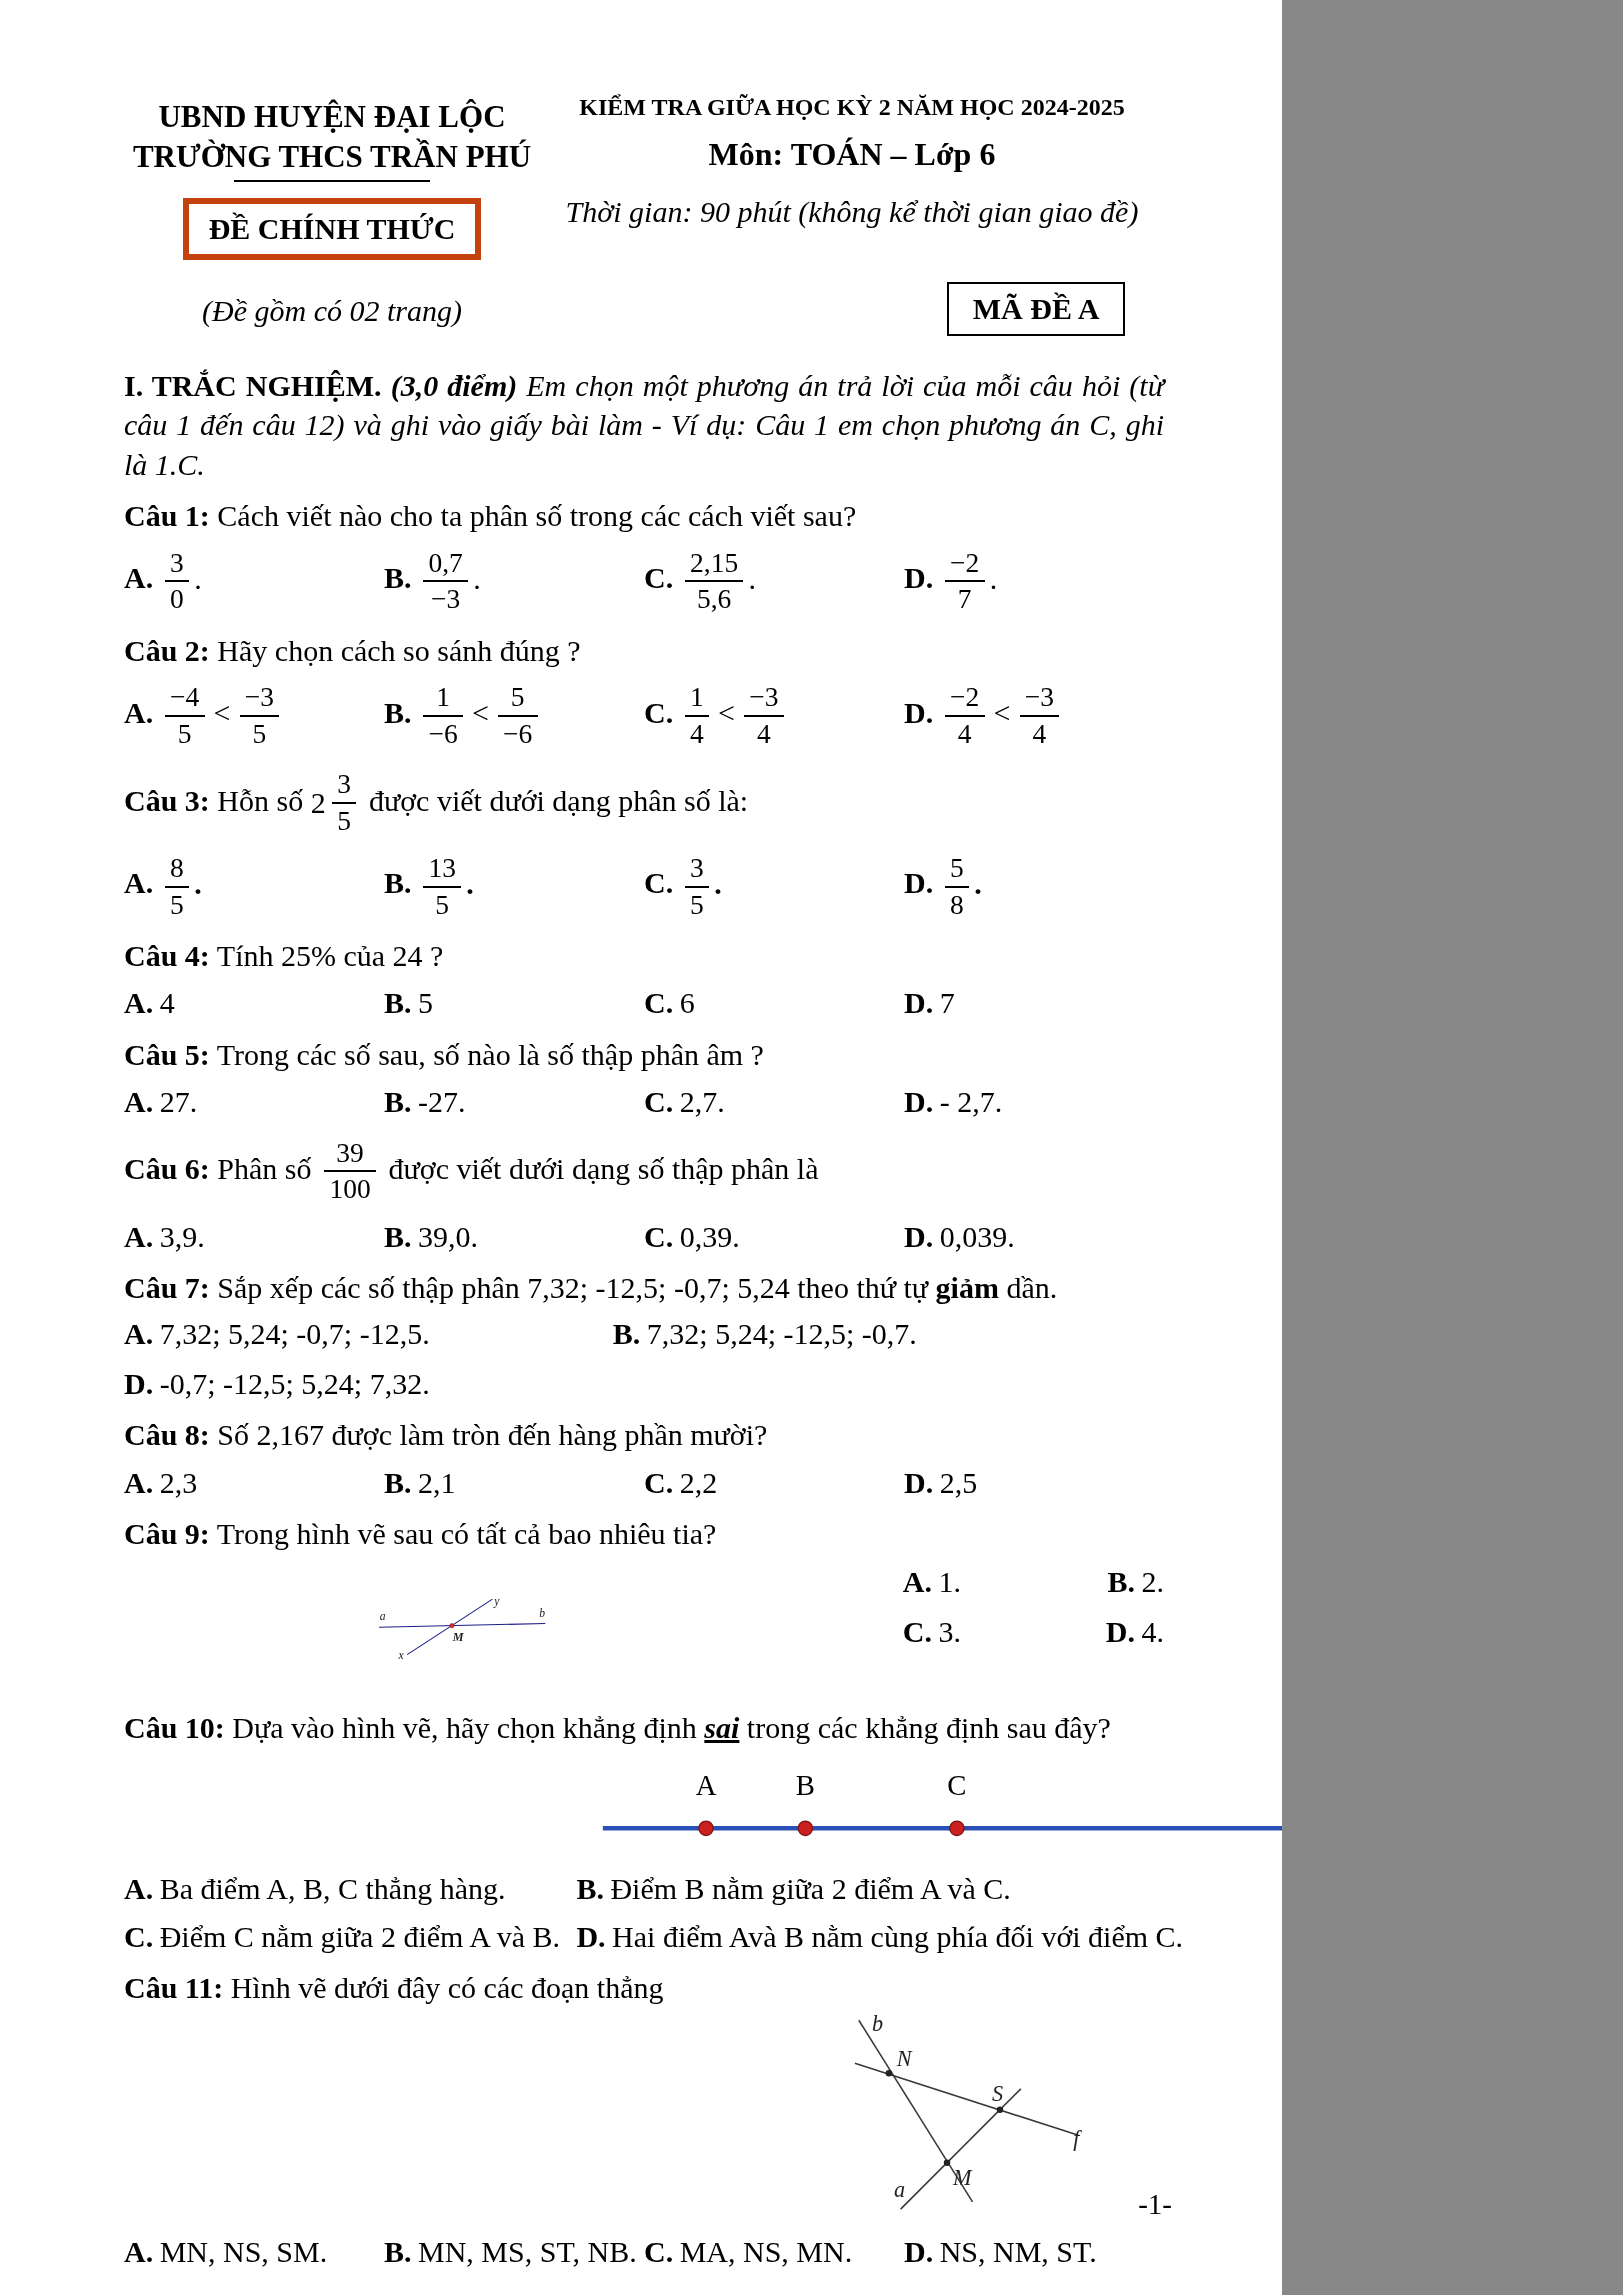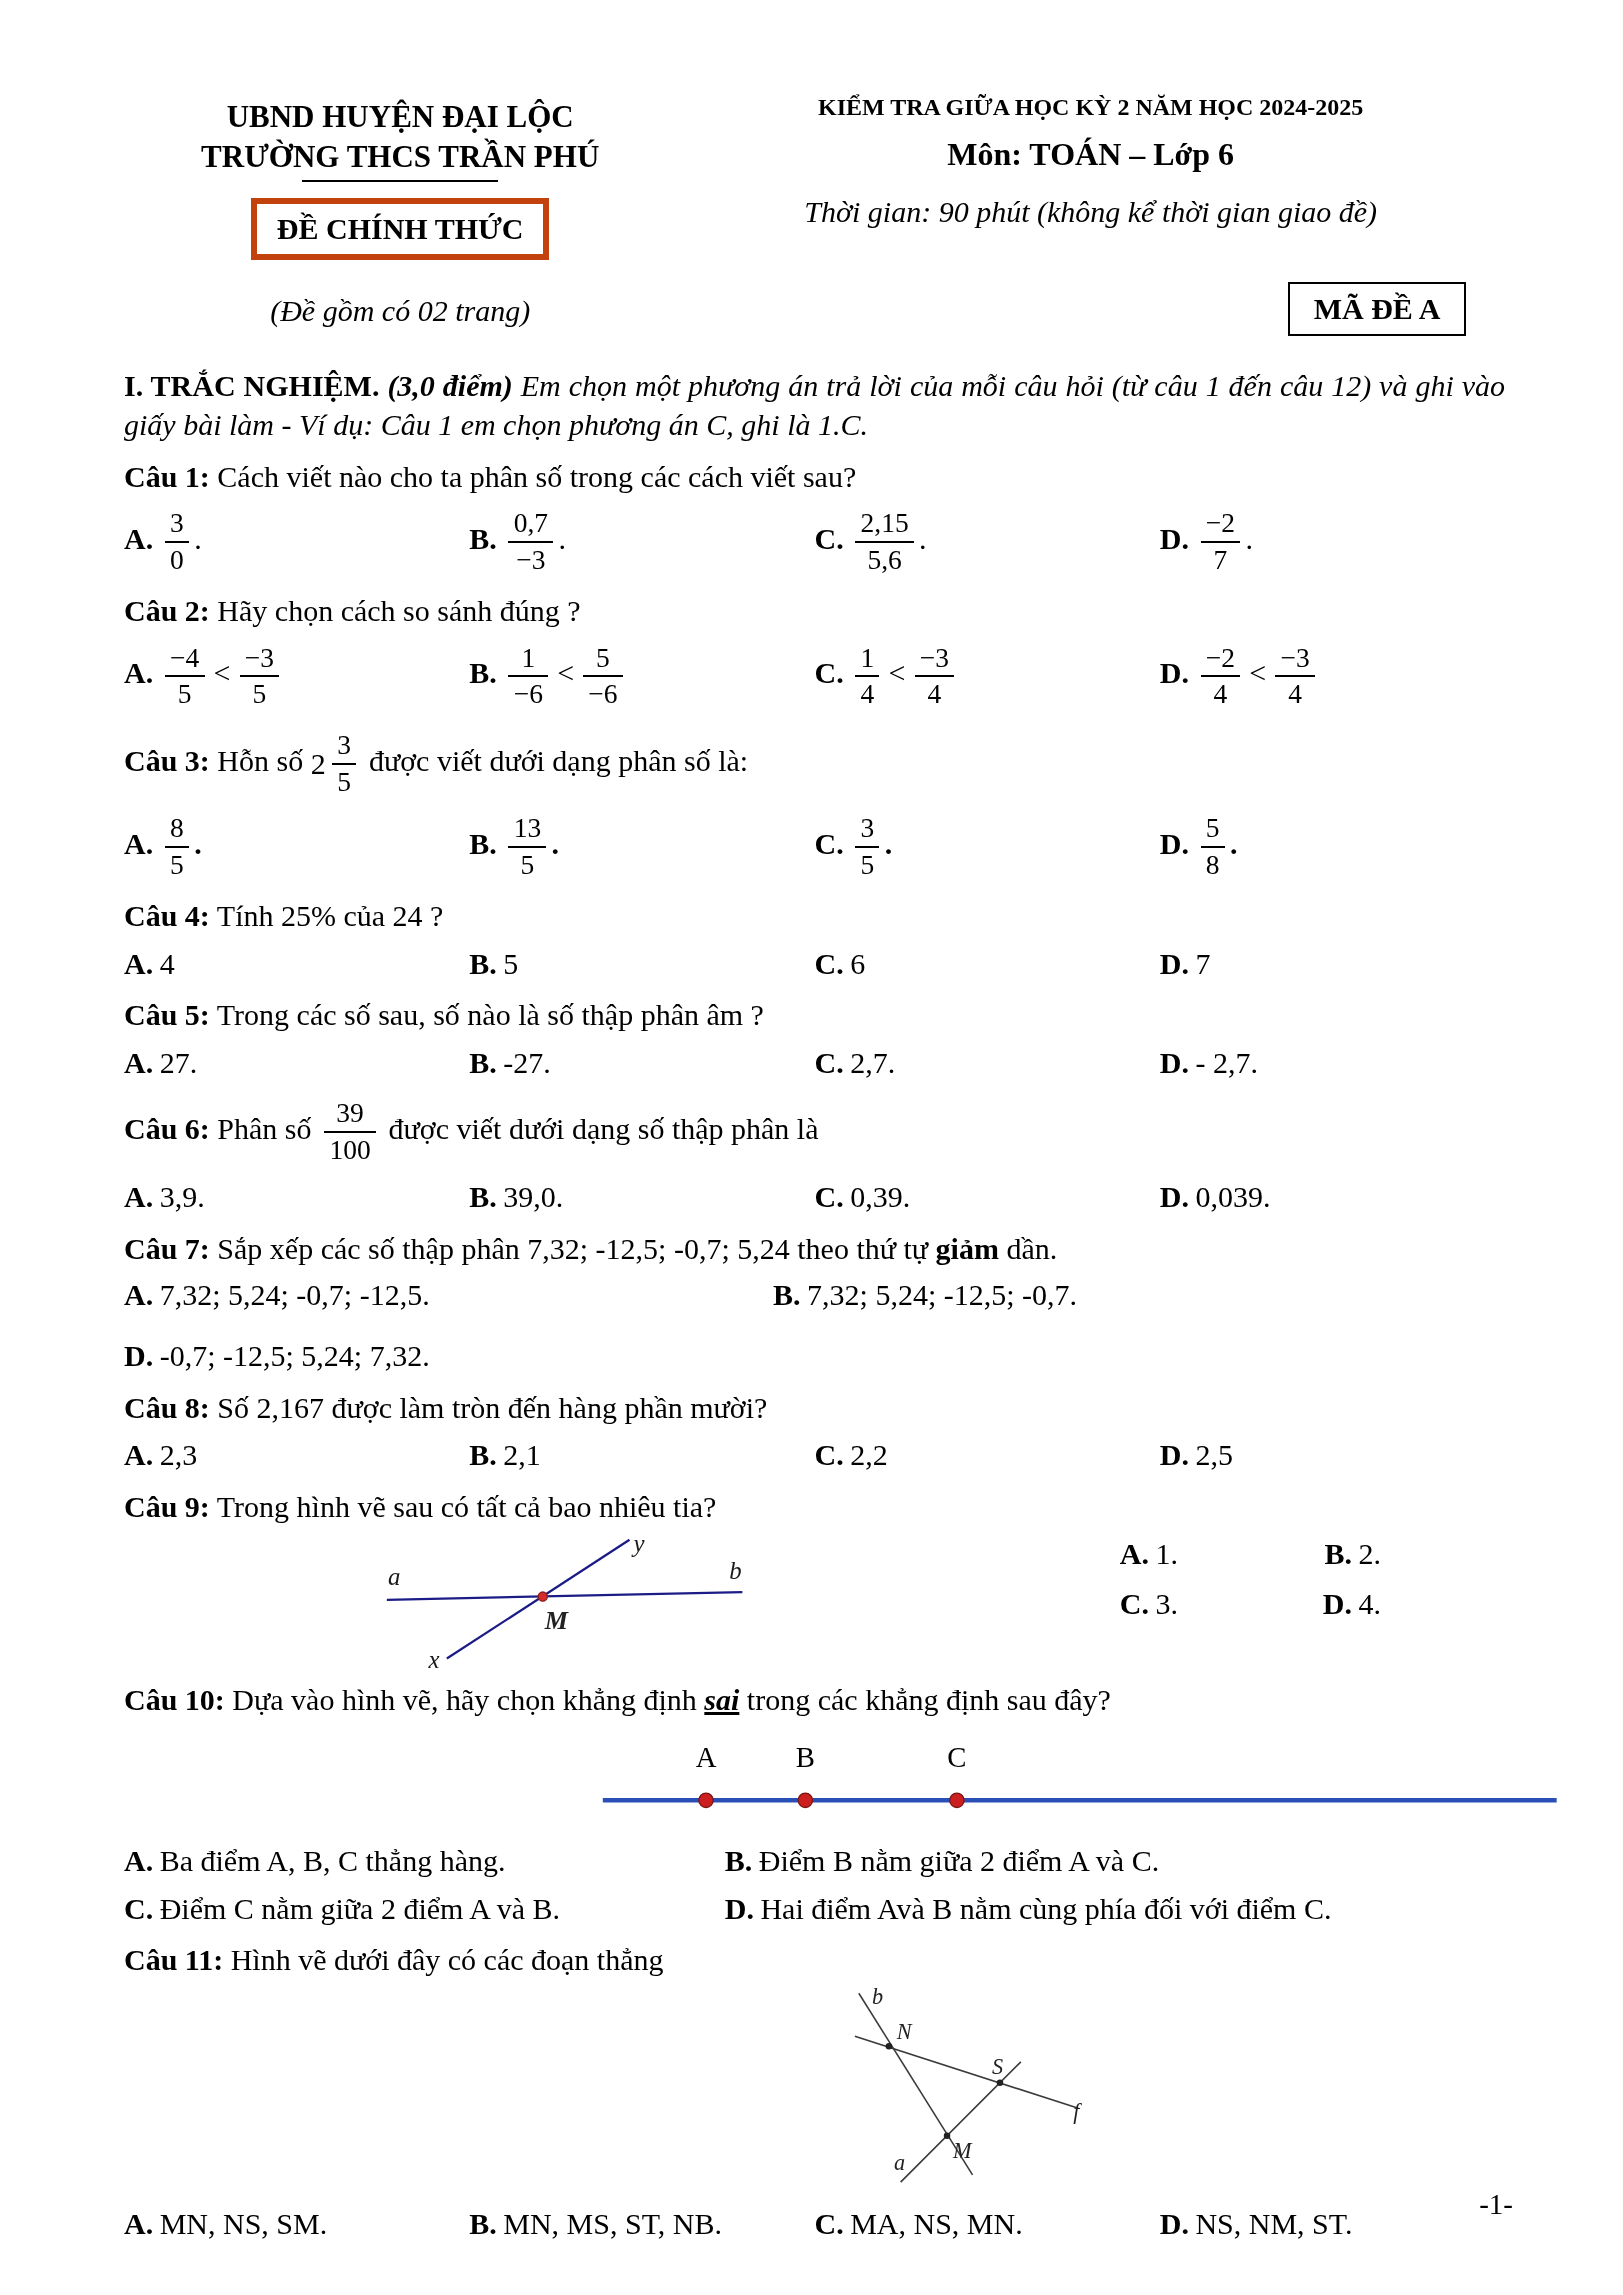--- a/index.html
+++ b/index.html
@@ -1,18 +1,18 @@
 <!DOCTYPE html>
 <html style="font-size:10.5px"><head>
 <meta charset="utf-8">
 <style>
   * { box-sizing: border-box; margin: 0; padding: 0; }
   body { background: #888; margin: 0; }
   .page {
-    width: 1623px; height: 2295px; background: #ffffff; position: relative;
+    width: 1282px; height: 2295px; background: #ffffff; position: relative;
     font-family: "Liberation Serif", serif; font-size: 30px; line-height: 1.32;
     color: #000; padding: 92px 118px 0 124px; overflow: hidden;
   }
   
   .header { display: flex; align-items: flex-start; }
   .h-left  { width: 40%; text-align: center; padding-top: 5.2px; }
   .h-right { width: 60%; text-align: center; }
   .org { font-weight: bold; font-size: 31px; line-height: 1.28; }
   .org-rule { width: 196px; border-bottom: 2px solid #000; margin: 3.9px auto 15.7px; }
   .official-box { display: inline-block; border: 6px solid #c2410c; font-weight: bold; padding: 5.2px 19.6px; }
@@ -24,21 +24,21 @@
   
   .intro { margin-top: 30px; text-align: justify; font-family: Liberation Serif, serif; }
   .intro .sec-b { font-weight: bold; }
   .intro .sec-bi { font-weight: bold; font-style: italic; }
   .intro .sec-i { font-style: italic; }
   
   .q { margin-top: 11.8px; }
   .qt { margin: 10.5px 0 3.9px; }
   .qt b { font-weight: bold; }
   .opts4 { display: grid; grid-template-columns: repeat(4, 1fr); align-items: center; margin: 7.9px 0 3.9px; }
-  .opts2 { display: grid; grid-template-columns: 47% 53%; row-gap: 22px; margin: 6.5px 0 2.6px; }
+  .opts2 { display: grid; grid-template-columns: 47% 53%; row-gap: 10px; margin: 6.5px 0 2.6px; }
   .opts10 { display: grid; grid-template-columns: 43.5% 56.5%; row-gap: 7.9px; margin: 10.5px 0 2.6px; }
   .opt { white-space: nowrap; }
   .opt b { font-weight: bold; }
   .opt .okey { margin-right: 6.5px; }
   
   .frac { display: inline-block; vertical-align: middle; text-align: center; font-size: 27.5px; line-height: 1.12; margin: 3.9px 5.2px; }
   .frac .num { display: block; padding: 0 5.2px 2px; }
   .frac .den { display: block; border-top: 2px solid #000; padding: 2px 5.2px 0; }
   .mixed { display: inline-flex; align-items: center; vertical-align: middle; }
   .mixed .whole { margin-right: 1.3px; }

